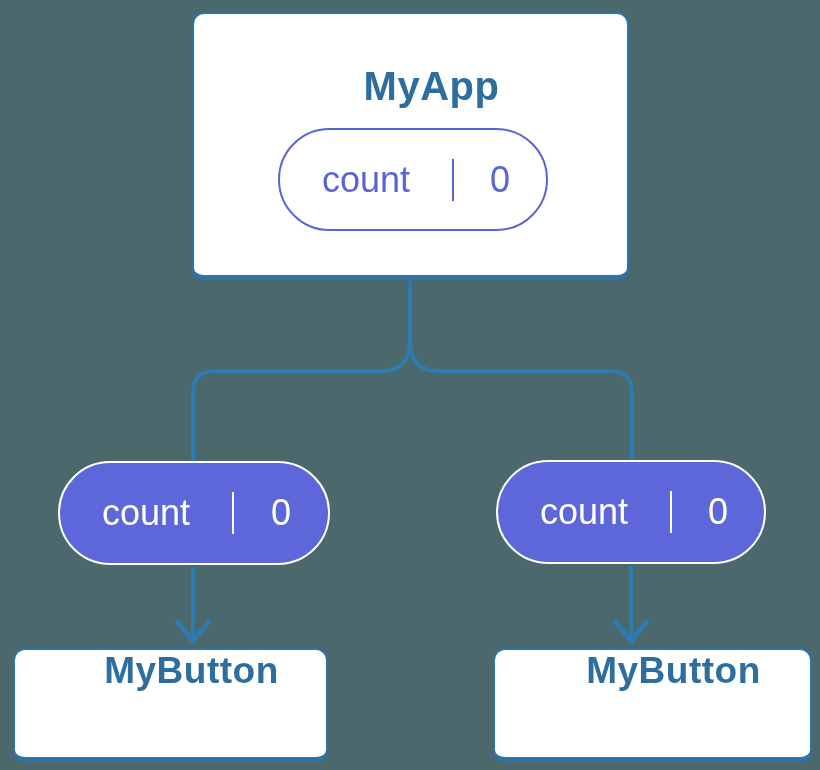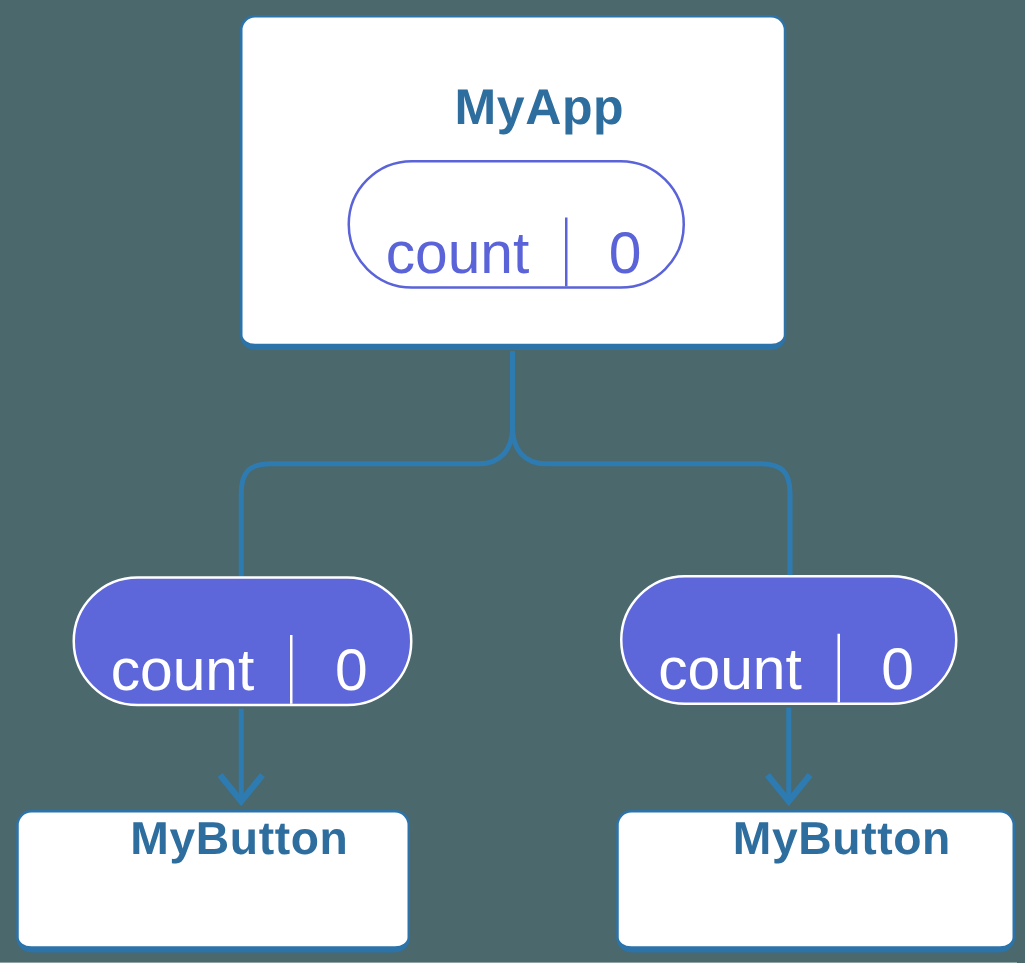--- a/index.html
+++ b/index.html
@@ -47,23 +47,23 @@
   }
   .card.root .card-title { margin-top: 50px; }
   .card.leaf-left .card-title, .card.leaf-right .card-title {
     font-size: 37px;
   }
 
   .pill {
     position: absolute;
     box-sizing: border-box;
     display: flex;
-    align-items: flex-end;
+    align-items: center;
     border-radius: 60px;
-    font-size: 47px;
+    font-size: 36px;
   }
   .pill .seg {
     display: flex;
     align-items: center;
     justify-content: center;
   }
   .pill .seg.name { width: 172px; flex: none; }
   .pill .seg.value { flex: 1; }
 
   .pill.outlined {

